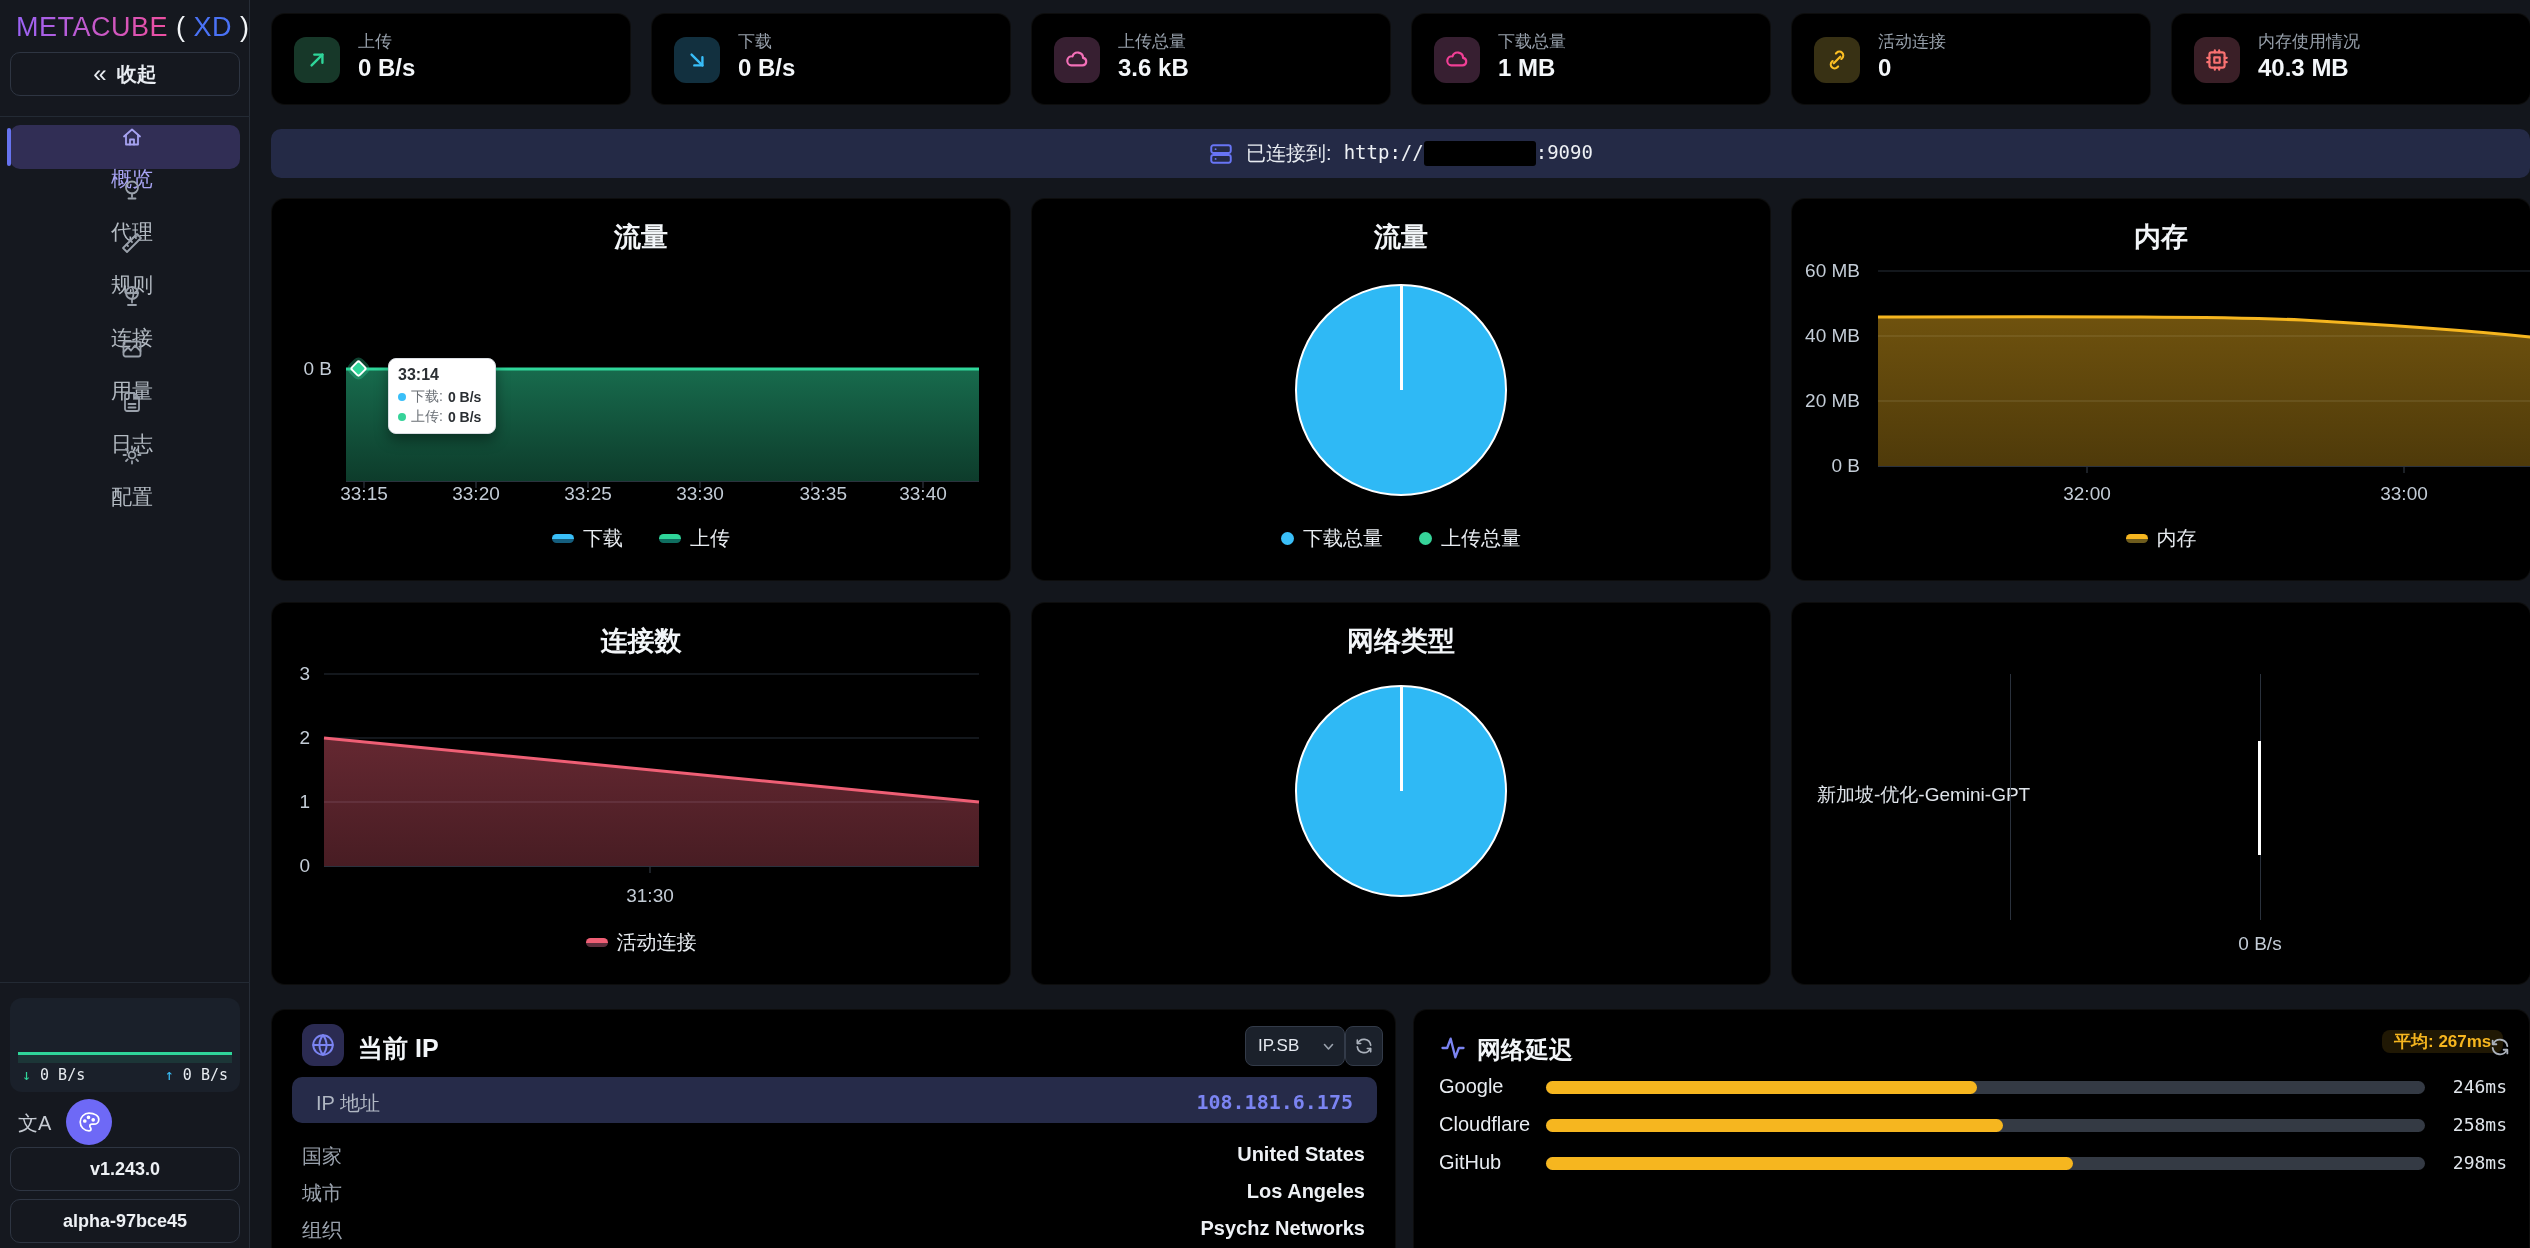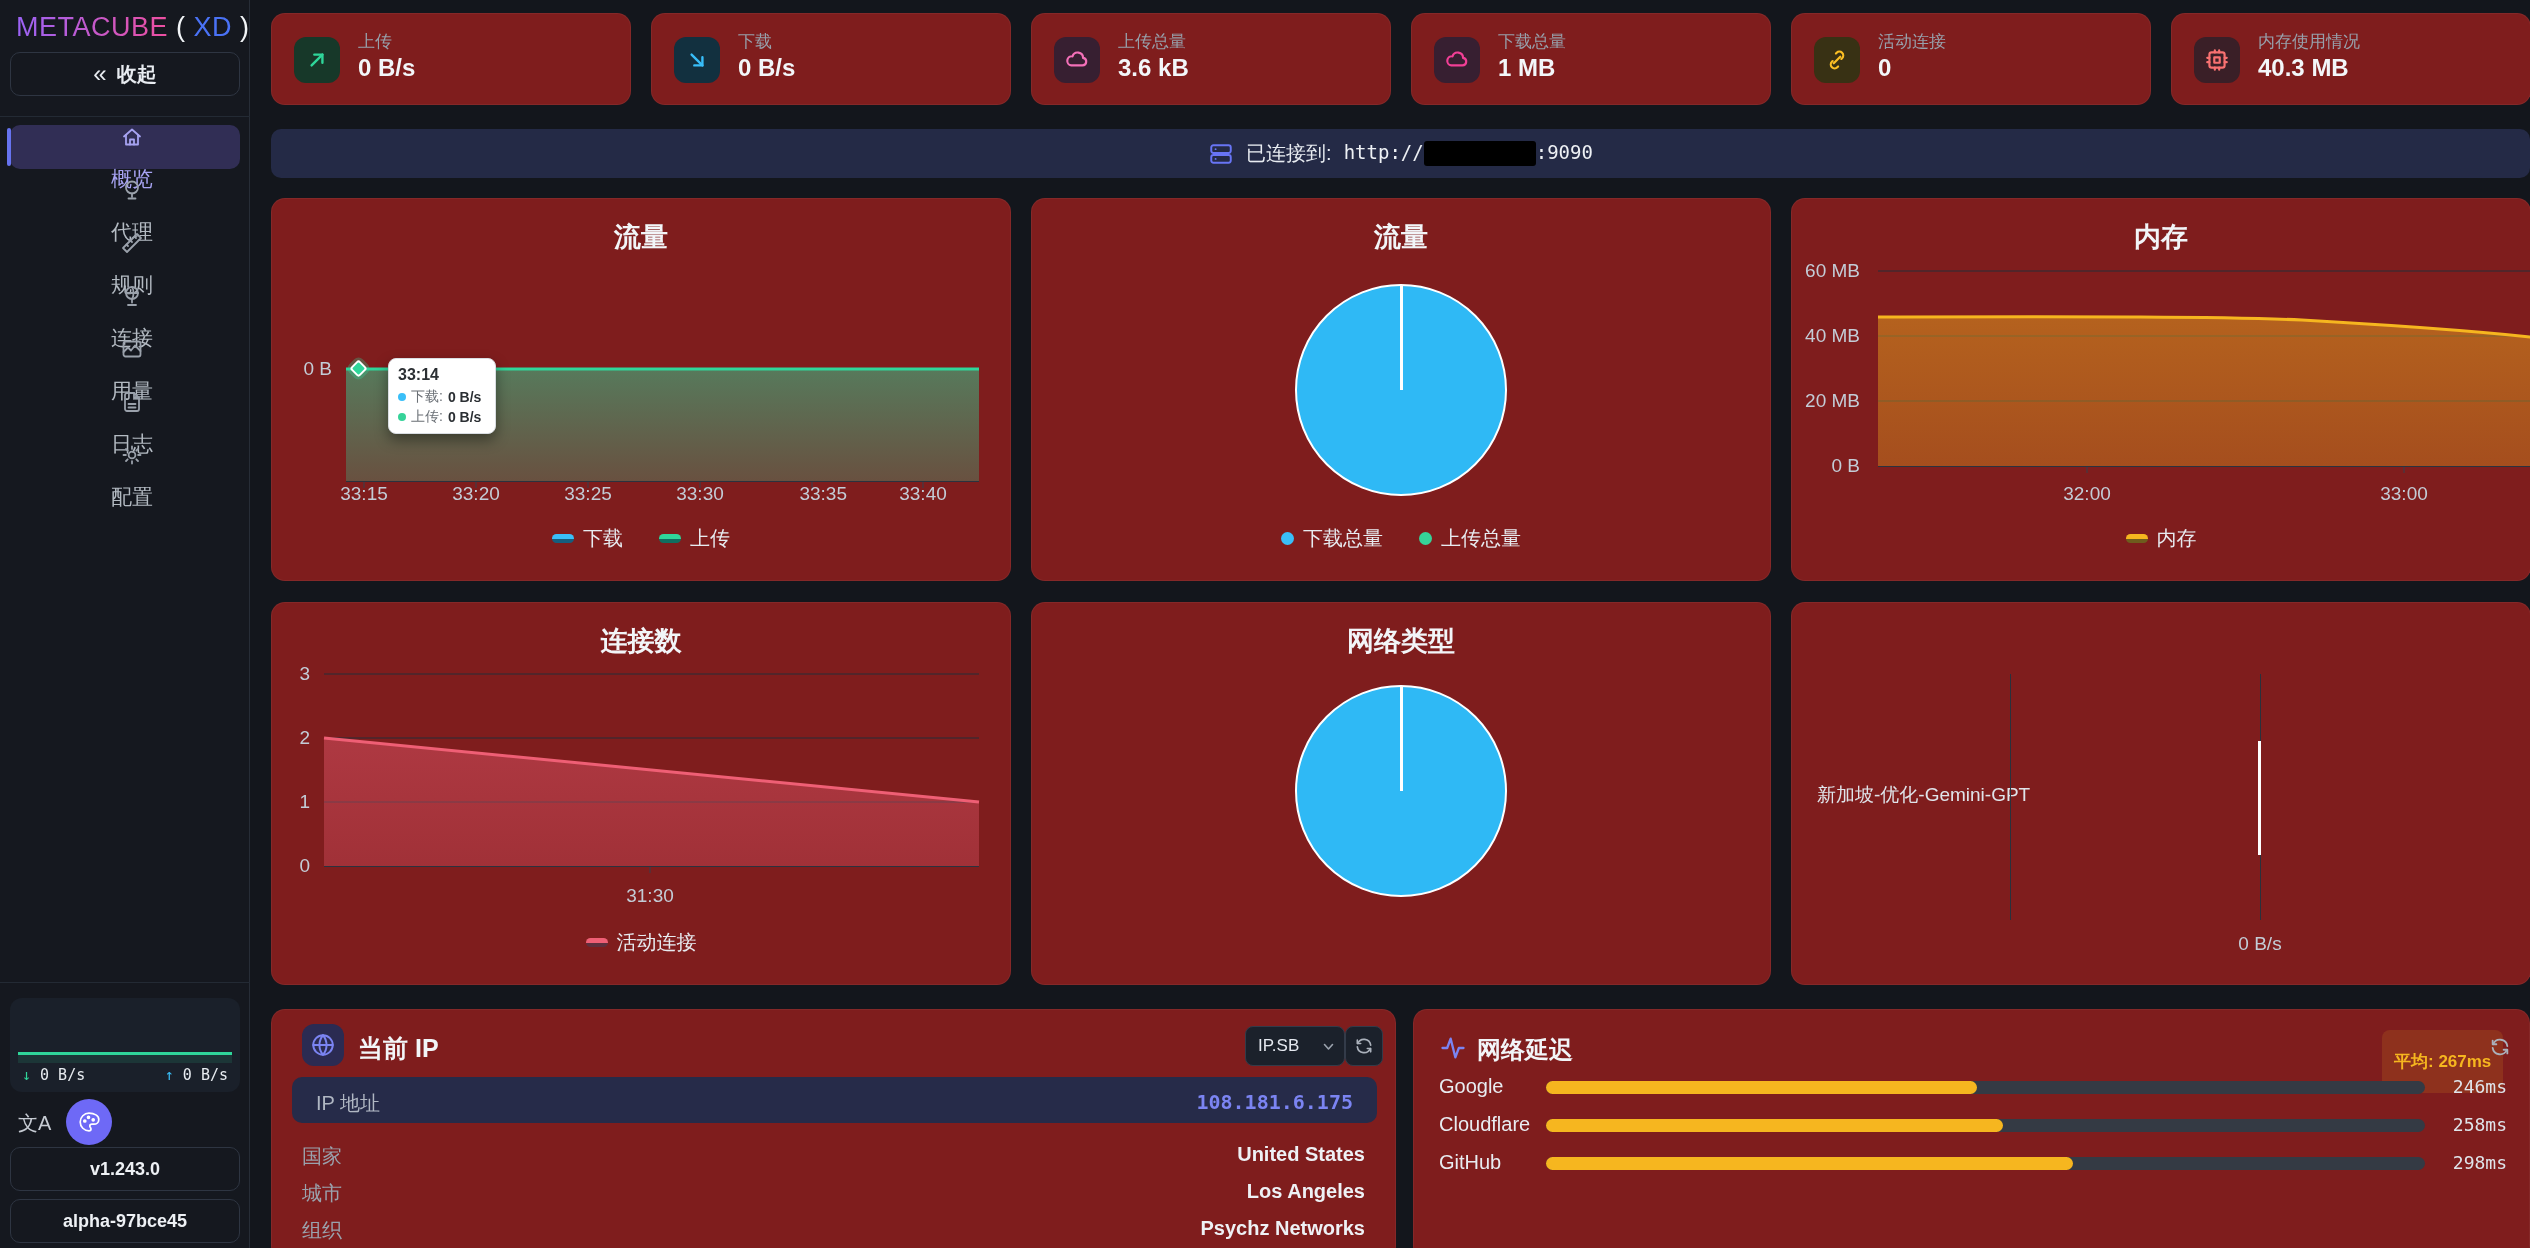--- a/index.html
+++ b/index.html
@@ -19,21 +19,21 @@
   .nav-item { position:absolute; left:10px; width:230px; height:44px; border-radius:10px; display:flex; align-items:center; padding-left:14px; gap:16px; font-size:21px; color:#b3bac2;flex-direction:column; }
   .nav-item .nicon { width:24px; height:24px; color:#9aa1ab; display:inline-flex; }
   .nav-item.active { background:#312e55; color:#a7a3f2; }
   .nav-item.active .nicon { color:#a7a3f2; }
   .active-bar { position:absolute; left:-3px; top:3px; width:4px; height:38px; border-radius:3px; background:#6673f0; }
   .icon-stroke { fill:none; stroke:currentColor; stroke-width:1.8; stroke-linecap:round; stroke-linejoin:round; }
   .mini-card { position:absolute; left:10px; top:998px; width:230px; height:94px; background:#1a202a; border-radius:12px; }
   .side-badge { position:absolute; left:10px; width:230px; height:44px; border:1px solid #2e3542; border-radius:10px; display:flex; align-items:center; justify-content:center; font-size:18px; font-weight:700; color:#eef1f5; }
 
   
-  .card { position:absolute; background:#7f1d1d; border:1px solid rgba(255,255,255,.05); border-radius:14px; }
+  .card { position:absolute; background:#000000; border:1px solid rgba(255,255,255,.05); border-radius:14px; }
   .stat-card { height:92px; width:360px; top:13px; }
   .stat-tile { position:absolute; left:22px; top:23px; width:46px; height:46px; border-radius:12px; display:flex; align-items:center; justify-content:center; }
   .stat-label { position:absolute; left:86px; top:16px; font-size:17px; color:#97a0ab; white-space:nowrap; }
   .stat-value { position:absolute; left:86px; top:40px; font-size:24px; font-weight:700; color:#f3f6f9; white-space:nowrap; }
 
   .banner { position:absolute; left:271px; top:129px; width:2259px; height:49px; background:#242a46; border-radius:10px; display:flex; align-items:center; justify-content:center; gap:12px; }
   .redact { display:inline-block; width:112px; height:25px; background:#000; border-radius:3px; vertical-align:middle; }
 
   .chart-card { width:740px; height:383px; }
   .ctitle { position:absolute; top:20px; left:0; right:0; text-align:center; font-size:27px; font-weight:700; color:#f2f5f8; }
@@ -55,21 +55,21 @@
   .pie-slit { position:absolute; width:2.5px; background:#fff; }
 
   
   .hdr-title { font-weight:700; color:#f2f5f8; }
   .outline-btn { position:absolute; border:1px solid #333b49; border-radius:8px; background:#1b212b; color:#e5e9f0; }
   .ip-row { position:absolute; left:20px; top:67px; width:1085px; height:46px; background:#262b49; border-radius:10px; }
   .kv-label { position:absolute; font-size:20px; color:#9aa2ad; }
   .kv-value { position:absolute; font-size:20px; font-weight:700; color:#eef1f5; text-align:right; }
   .lat-track { position:absolute; height:13px; border-radius:7px; background:#343a44; width:879px; left:132px; }
   .lat-fill { height:13px; border-radius:7px; background:#f6b61f; }
-  .badge-avg { position:absolute; left:968px; top:20px; padding:20px 12px; border-radius:8px; background:rgba(246,182,31,.13); font-size:17px; font-weight:700; color:#f6b61f; }
+  .badge-avg { position:absolute; left:968px; top:20px; padding:0 12px; border-radius:8px; background:rgba(246,182,31,.13); font-size:17px; font-weight:700; color:#f6b61f; }
   .refresh-glyph { color:#aab1bb; display:inline-flex; }
 </style>
 </head>
 <body>
 
 <div class="app">
 
   <aside class="sidebar">
     <div class="logo"><span class="brand">METACUBE</span><span class="paren"> ( </span><span class="xd">XD</span><span class="paren"> )</span></div>
 

